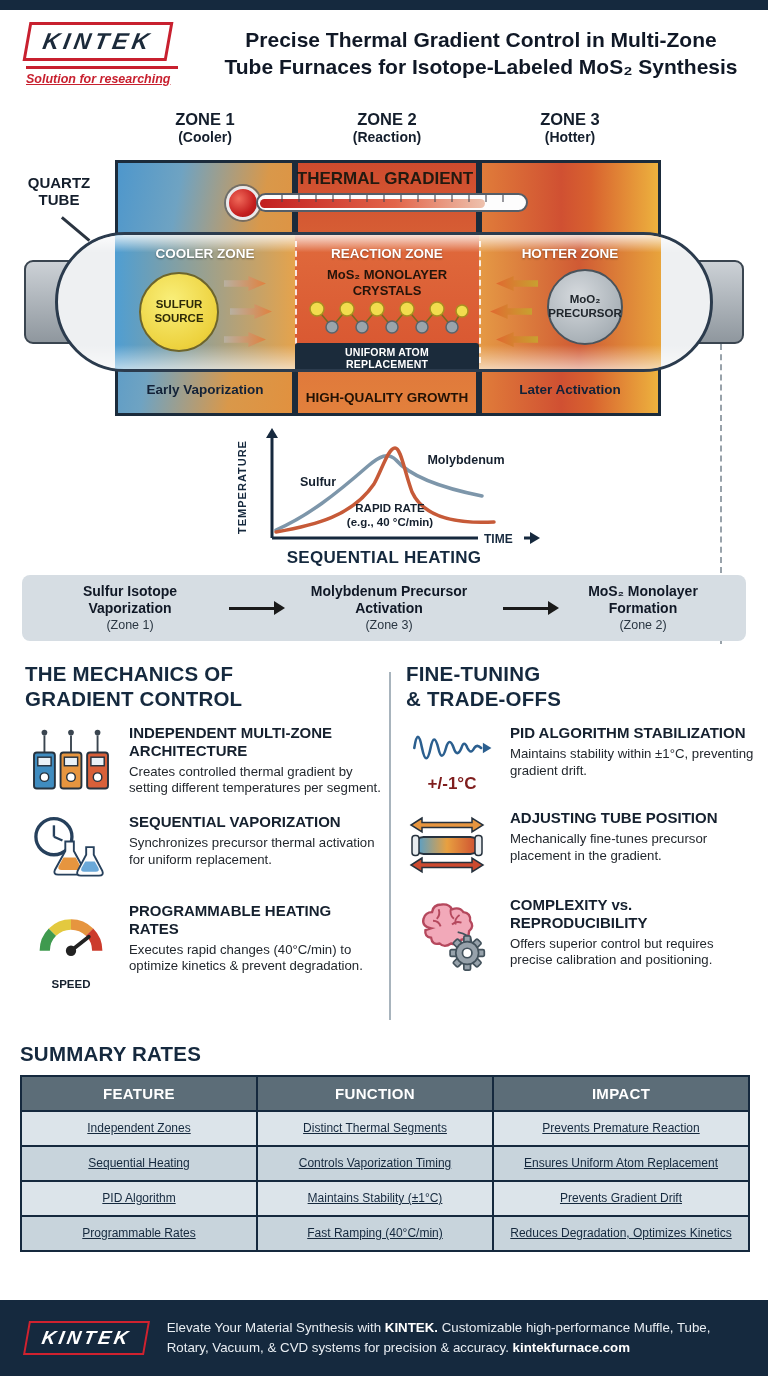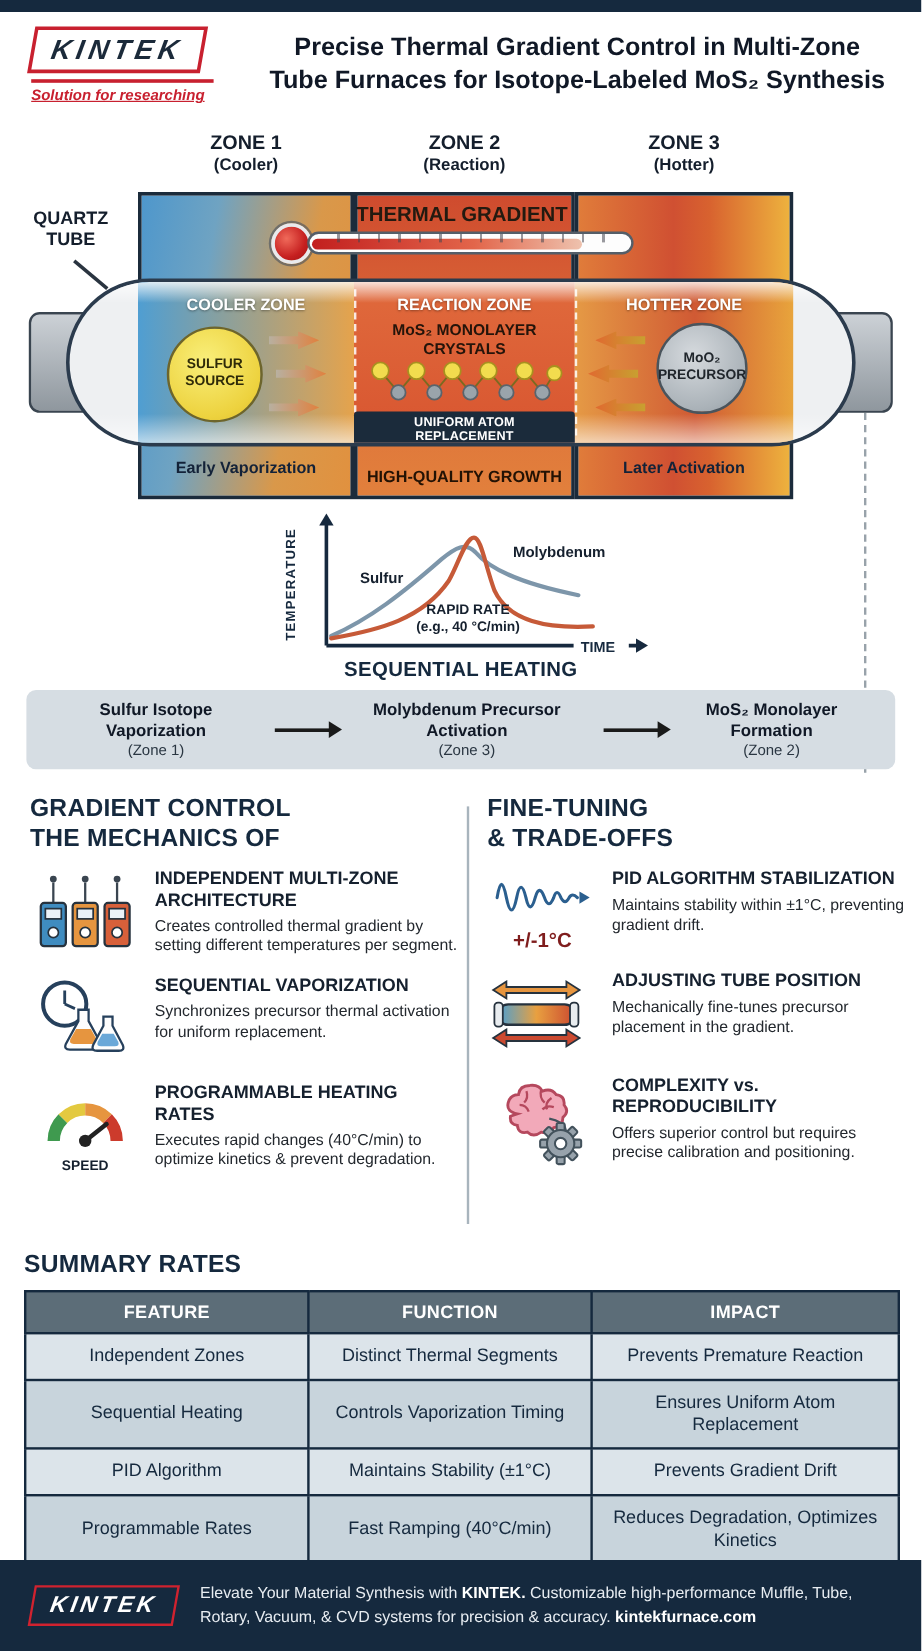--- a/index.html
+++ b/index.html
@@ -111,30 +111,30 @@
   .col-divider { position: absolute; left: 389px; top: 14px; height: 348px; width: 0; border-left: 2px solid #a8b4bd; }
   .col { position: absolute; top: 4px; }
   .col-left { left: 25px; width: 358px; }
   .col-right { left: 406px; width: 348px; }
   .col-title { font-weight: bold; font-size: 20.5px; line-height: 1.2; color: #15293e; margin-bottom: 13px; letter-spacing: .2px; }
   .feat { display: flex; gap: 12px; margin-bottom: 15px; align-items: flex-start; }
   .feat-icon { width: 92px; flex-shrink: 0; display: flex; flex-direction: column; align-items: center; }
   .feat-text { flex: 1; }
   .feat-h { font-weight: bold; font-size: 15px; line-height: 1.18; color: #15202e; margin-bottom: 4px; }
   .feat-b { font-size: 13.2px; line-height: 1.28; color: #23282e; }
-  .icon-caption { font-weight: bold; font-size: 11.5px; color: #15202e; margin-top: 4px; }
+  .icon-caption { font-weight: bold; font-size: 11.5px; color: #15202e; margin-top: 16px; }
   .pid-value { font-weight: bold; font-size: 17px; color: #7f1d1d; margin-top: 2px; }
 
   
   .summary { position: absolute; left: 20px; top: 1042px; width: 728px; }
   .summary-title { font-weight: bold; font-size: 20.5px; color: #15293e; margin-bottom: 9px; letter-spacing: .2px; }
   table.sumtab { width: 728px; border-collapse: collapse; table-layout: fixed; }
   .sumtab th { background: #5c6d78; color: #fff; font-size: 15px; font-weight: bold; padding: 8px 4px;
     border: 2.5px solid #15293e; letter-spacing: .3px; }
-  .sumtab td { font-size: 15px; color: #15293e; text-align: center; padding: 9px 8px; border: 2.5px solid #15293e; line-height: 1.25; }
+  .sumtab td { font-size: 12px; color: #15293e; text-align: center; padding: 9px 8px; border: 2.5px solid #15293e; line-height: 1.25; text-decoration: underline; }
   .sumtab tr.odd td { background: #dce4ea; }
   .sumtab tr.even td { background: #c8d4dc; }
   .cw1 { width: 236px; } .cw2 { width: 236px; } .cw3 { width: 256px; }
 
   
   .footer { position: absolute; left: 0; top: 1300px; width: 768px; height: 76px; background: #15293e;
     display: flex; align-items: center; padding: 0 26px; gap: 20px; }
   .footer-logo-box { display: inline-block; border: 2.5px solid #d0222f; padding: 4px 14px; transform: skewX(-10deg); flex-shrink: 0; }
   .footer-logo-box span { font-weight: bold; font-style: italic; font-size: 19px; letter-spacing: 3px; color: #fff; }
   .footer-text { flex: 1; font-size: 13.3px; line-height: 1.5; color: #e8edf2; }
@@ -292,22 +292,22 @@
         <div class="s-zone">(Zone 2)</div>
       </div>
     </div>
   </section>
 
   <section class="columns">
     <div class="col-divider"></div>
 
     <div class="col col-left">
       <div class="col-title">
+        <div>THE MECHANICS OF</div>
         <div>GRADIENT CONTROL</div>
-        <div>THE MECHANICS OF</div>
       </div>
 
       <div class="feat">
         <div class="feat-icon">
           <svg width="88" height="74" viewBox="0 0 88 78">
             <line x1="16" y1="12" x2="16" y2="30" stroke="#3a4550" stroke-width="2"></line>
             <line x1="44" y1="12" x2="44" y2="30" stroke="#3a4550" stroke-width="2"></line>
             <line x1="72" y1="12" x2="72" y2="30" stroke="#3a4550" stroke-width="2"></line>
             <circle cx="16" cy="9" r="3" fill="#3a4550"></circle>
               <circle cx="44" cy="9" r="3" fill="#3a4550"></circle>

